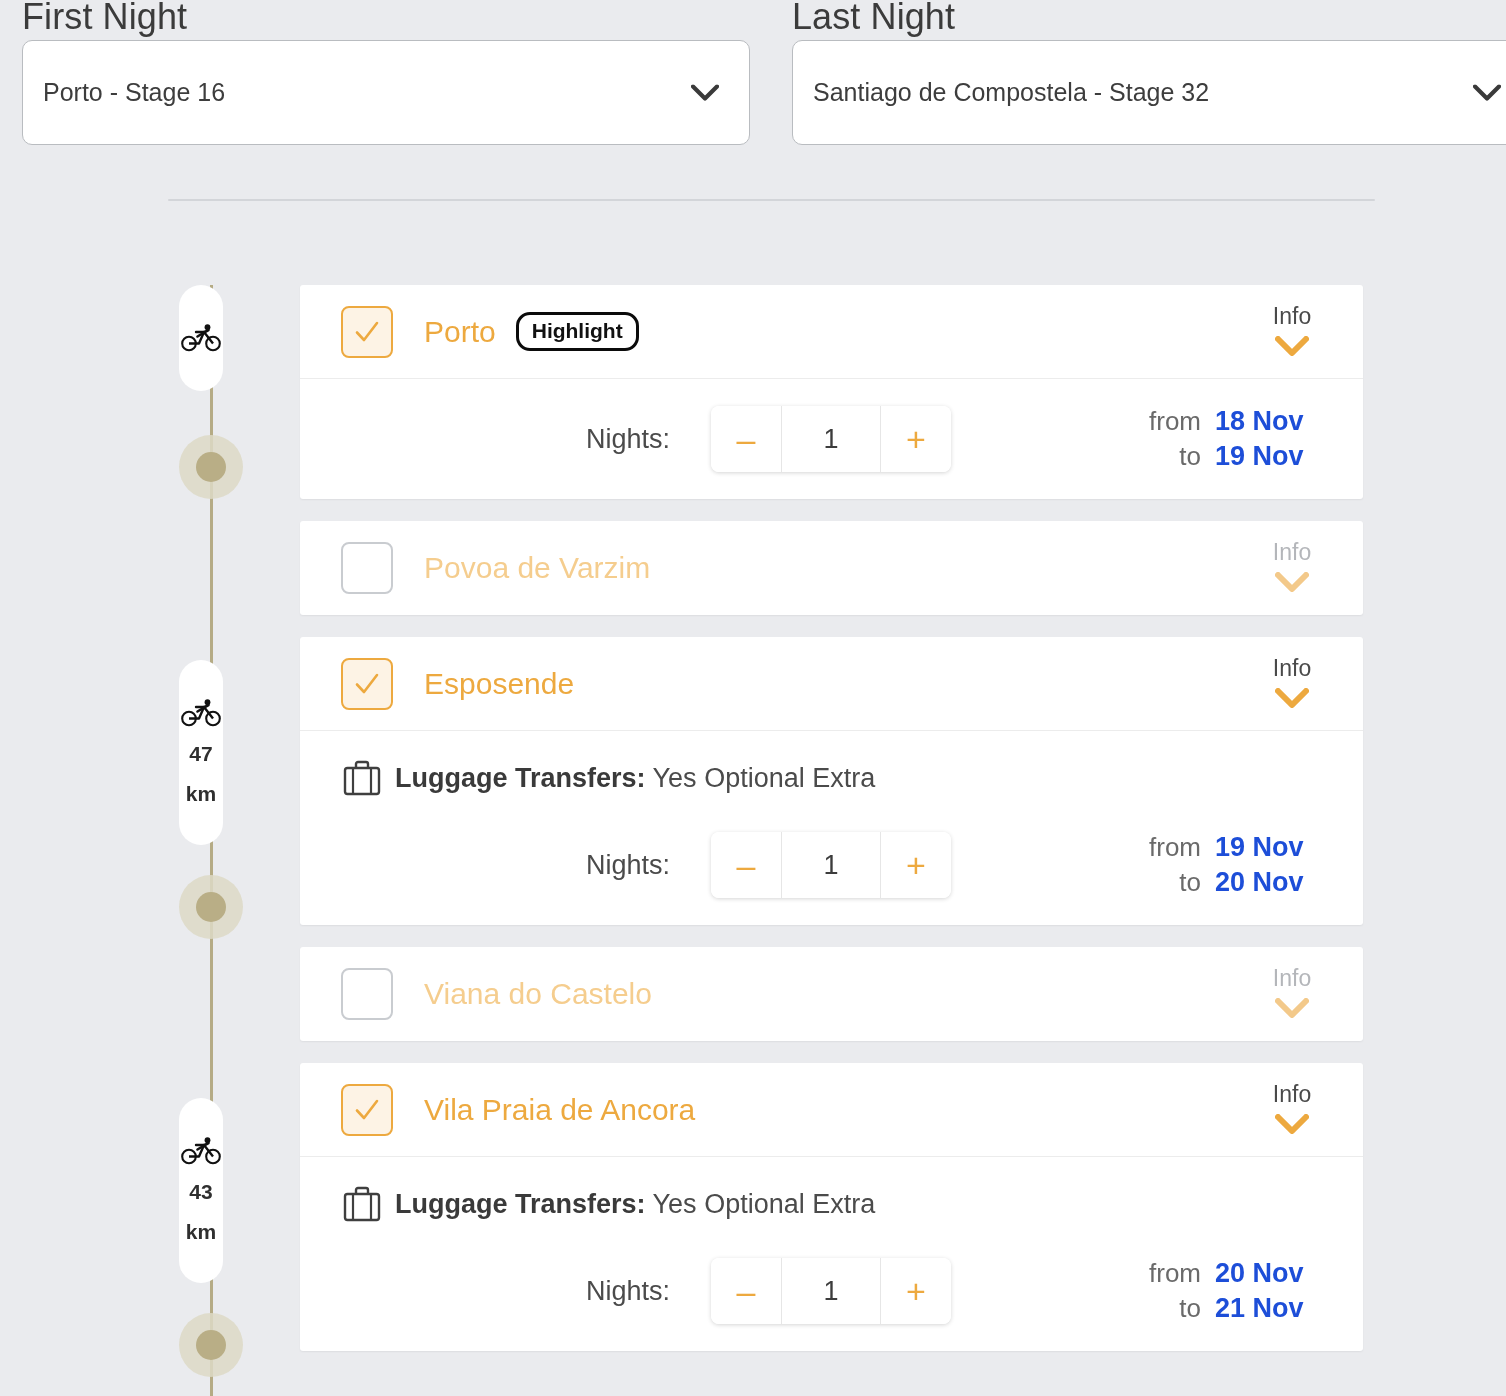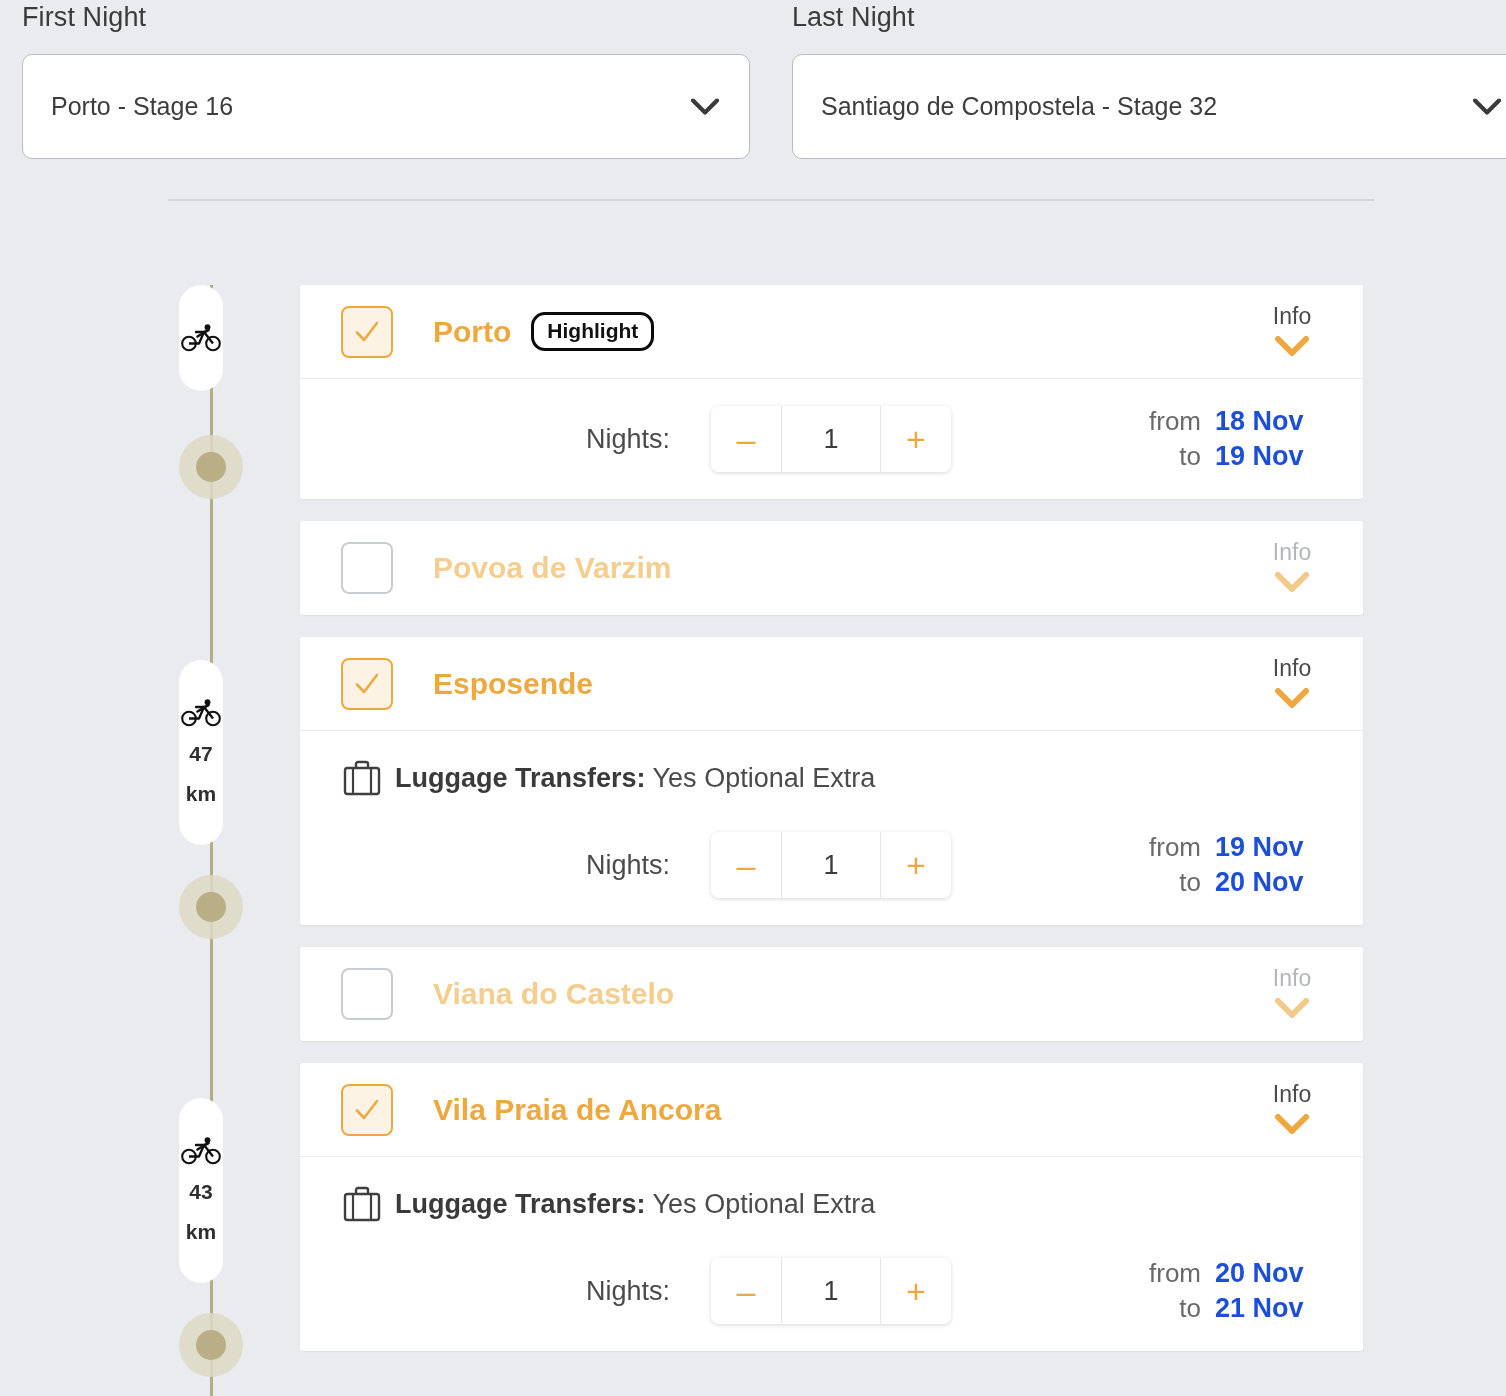--- a/index.html
+++ b/index.html
@@ -12,37 +12,37 @@
     overflow: hidden;
   }
 
   .page { position: relative; width: 1506px; height: 1396px; }
 
   .select-group { position: absolute; top: 0; }
   .select-group.first { left: 22px; width: 728px; }
   .select-group.last  { left: 792px; width: 740px; }
 
   .select-label {
-    font-size: 27px;
+    font-size: 36px;
     color: #3b3b3b;
     letter-spacing: 0.1px;
     line-height: 34px;
-    margin-bottom: 20px;
+    margin-bottom: 6px;
     white-space: nowrap;
   }
 
   .select-box {
     position: relative;
     height: 105px;
     background: #ffffff;
     border: 1px solid #b9bcc0;
     border-radius: 10px;
     display: flex;
     align-items: center;
-    padding: 0 56px 0 28px;
+    padding: 0 56px 0 20px;
   }
   .select-value {
     font-size: 25px;
     color: #3d3d3d;
     white-space: nowrap;
     overflow: hidden;
   }
   .select-chevron {
     position: absolute;
     right: 30px;
@@ -175,23 +175,23 @@
     justify-content: center;
   }
   .checkbox.off {
     border: 2px solid #c9ccd0;
     background: #ffffff;
   }
   .checkbox svg { display: block; }
 
   .city-name {
     font-size: 30px;
-    font-weight: bold;
+    font-weight: normal;
     color: #eda93f;
-    margin-left: 40px;
+    margin-left: 31px;
     white-space: nowrap;
   }
   .city-name.muted { color: #f5cd8e; }
 
   .highlight-badge {
     margin-left: 20px;
     border: 3px solid #0b0b0b;
     border-radius: 14px;
     padding: 5px 13px 6px;
     font-size: 21px;

